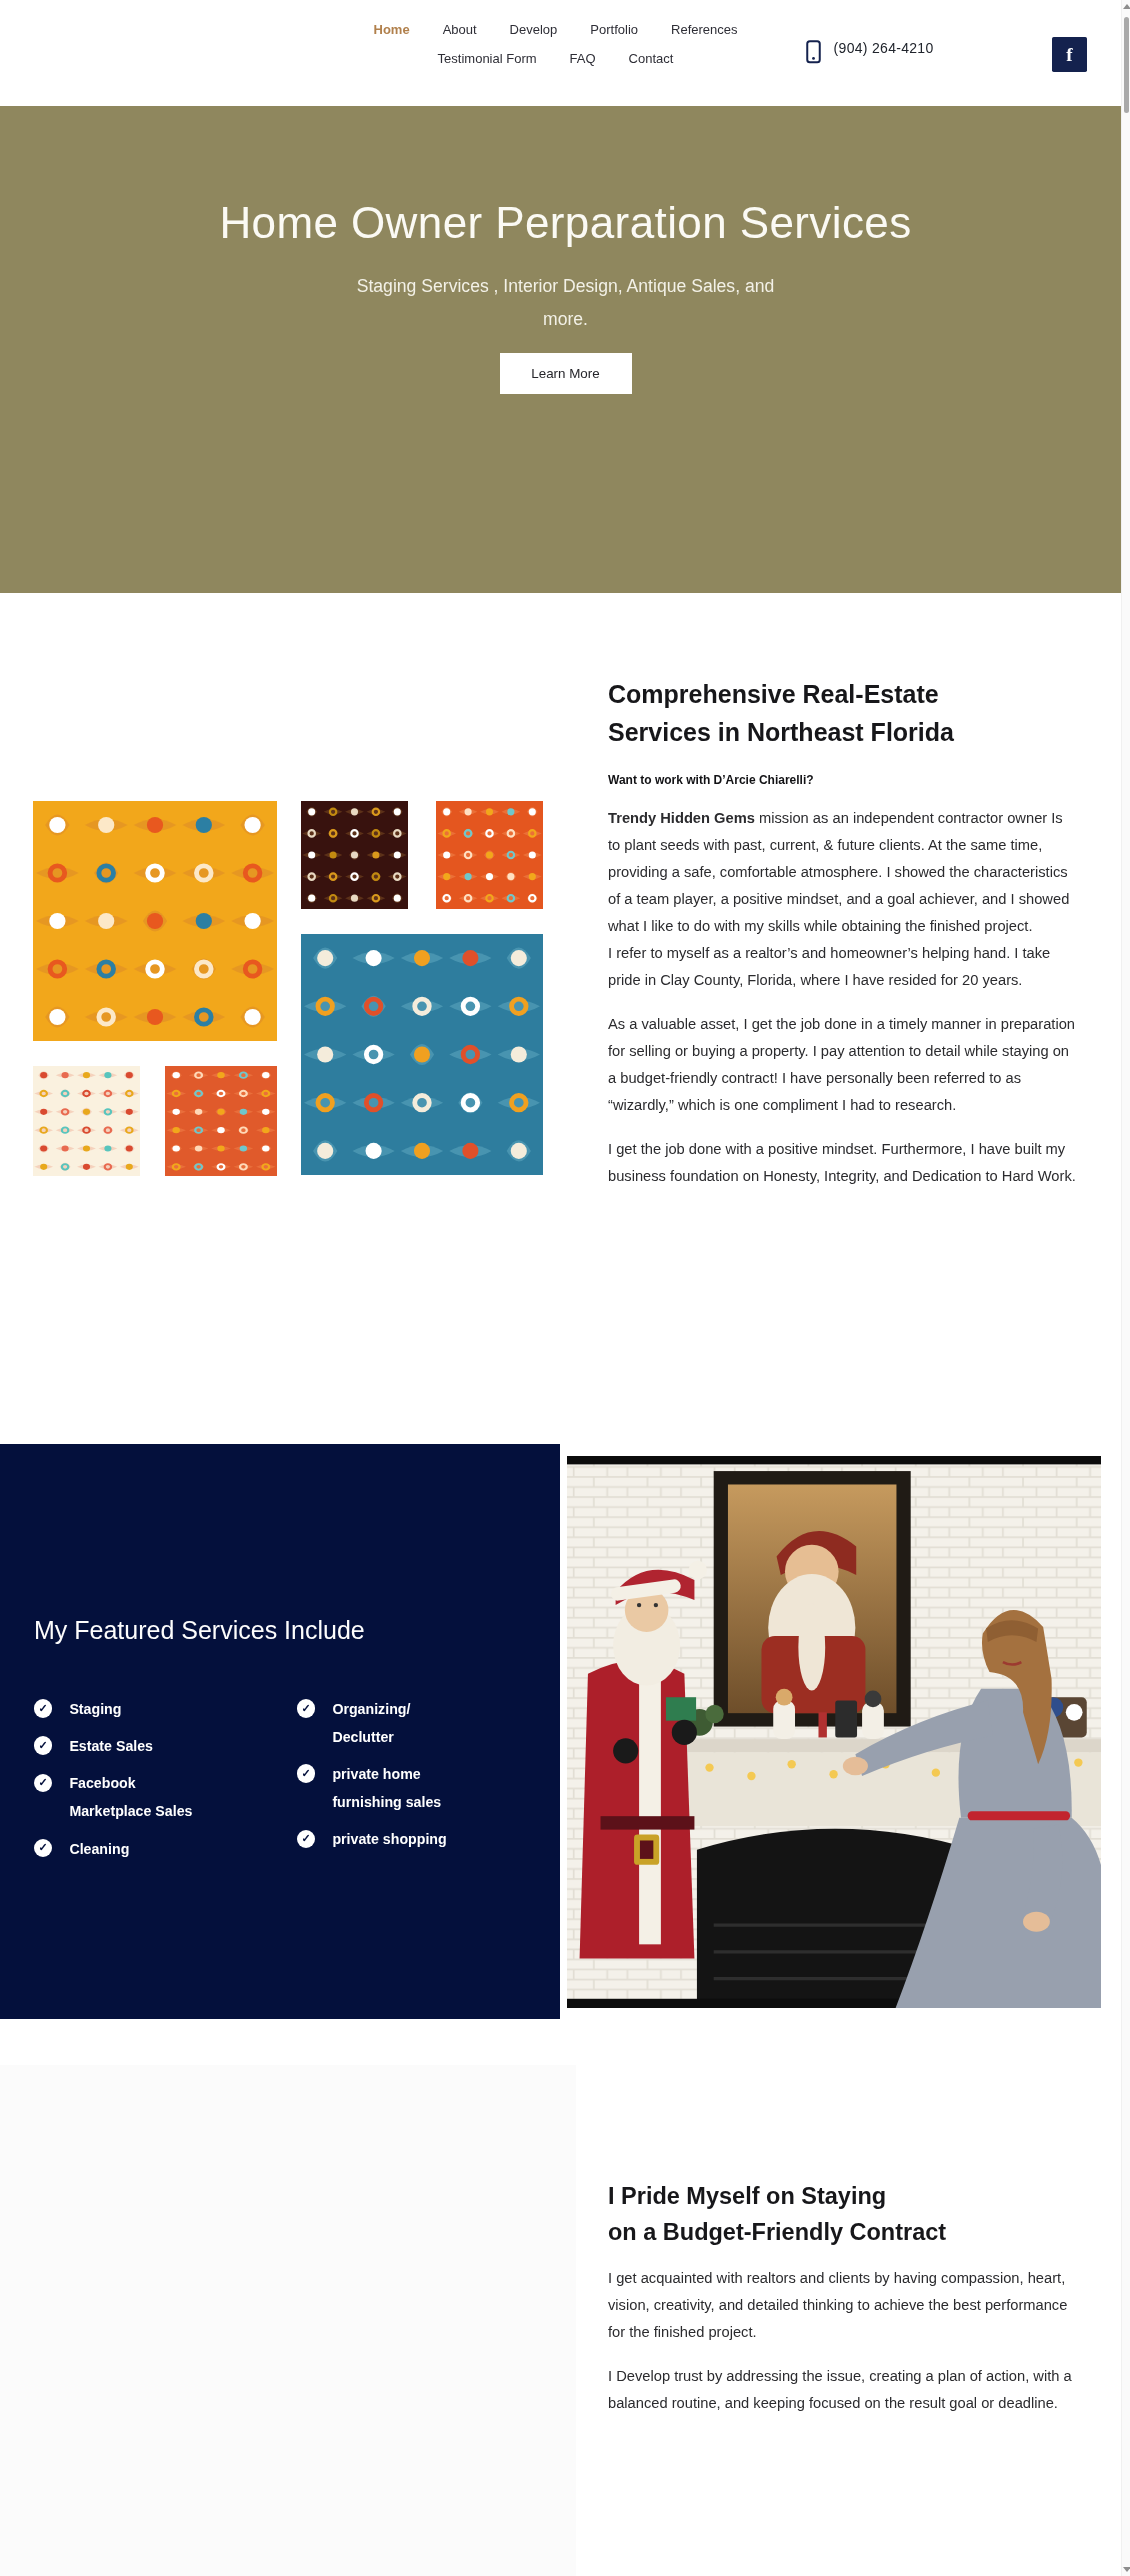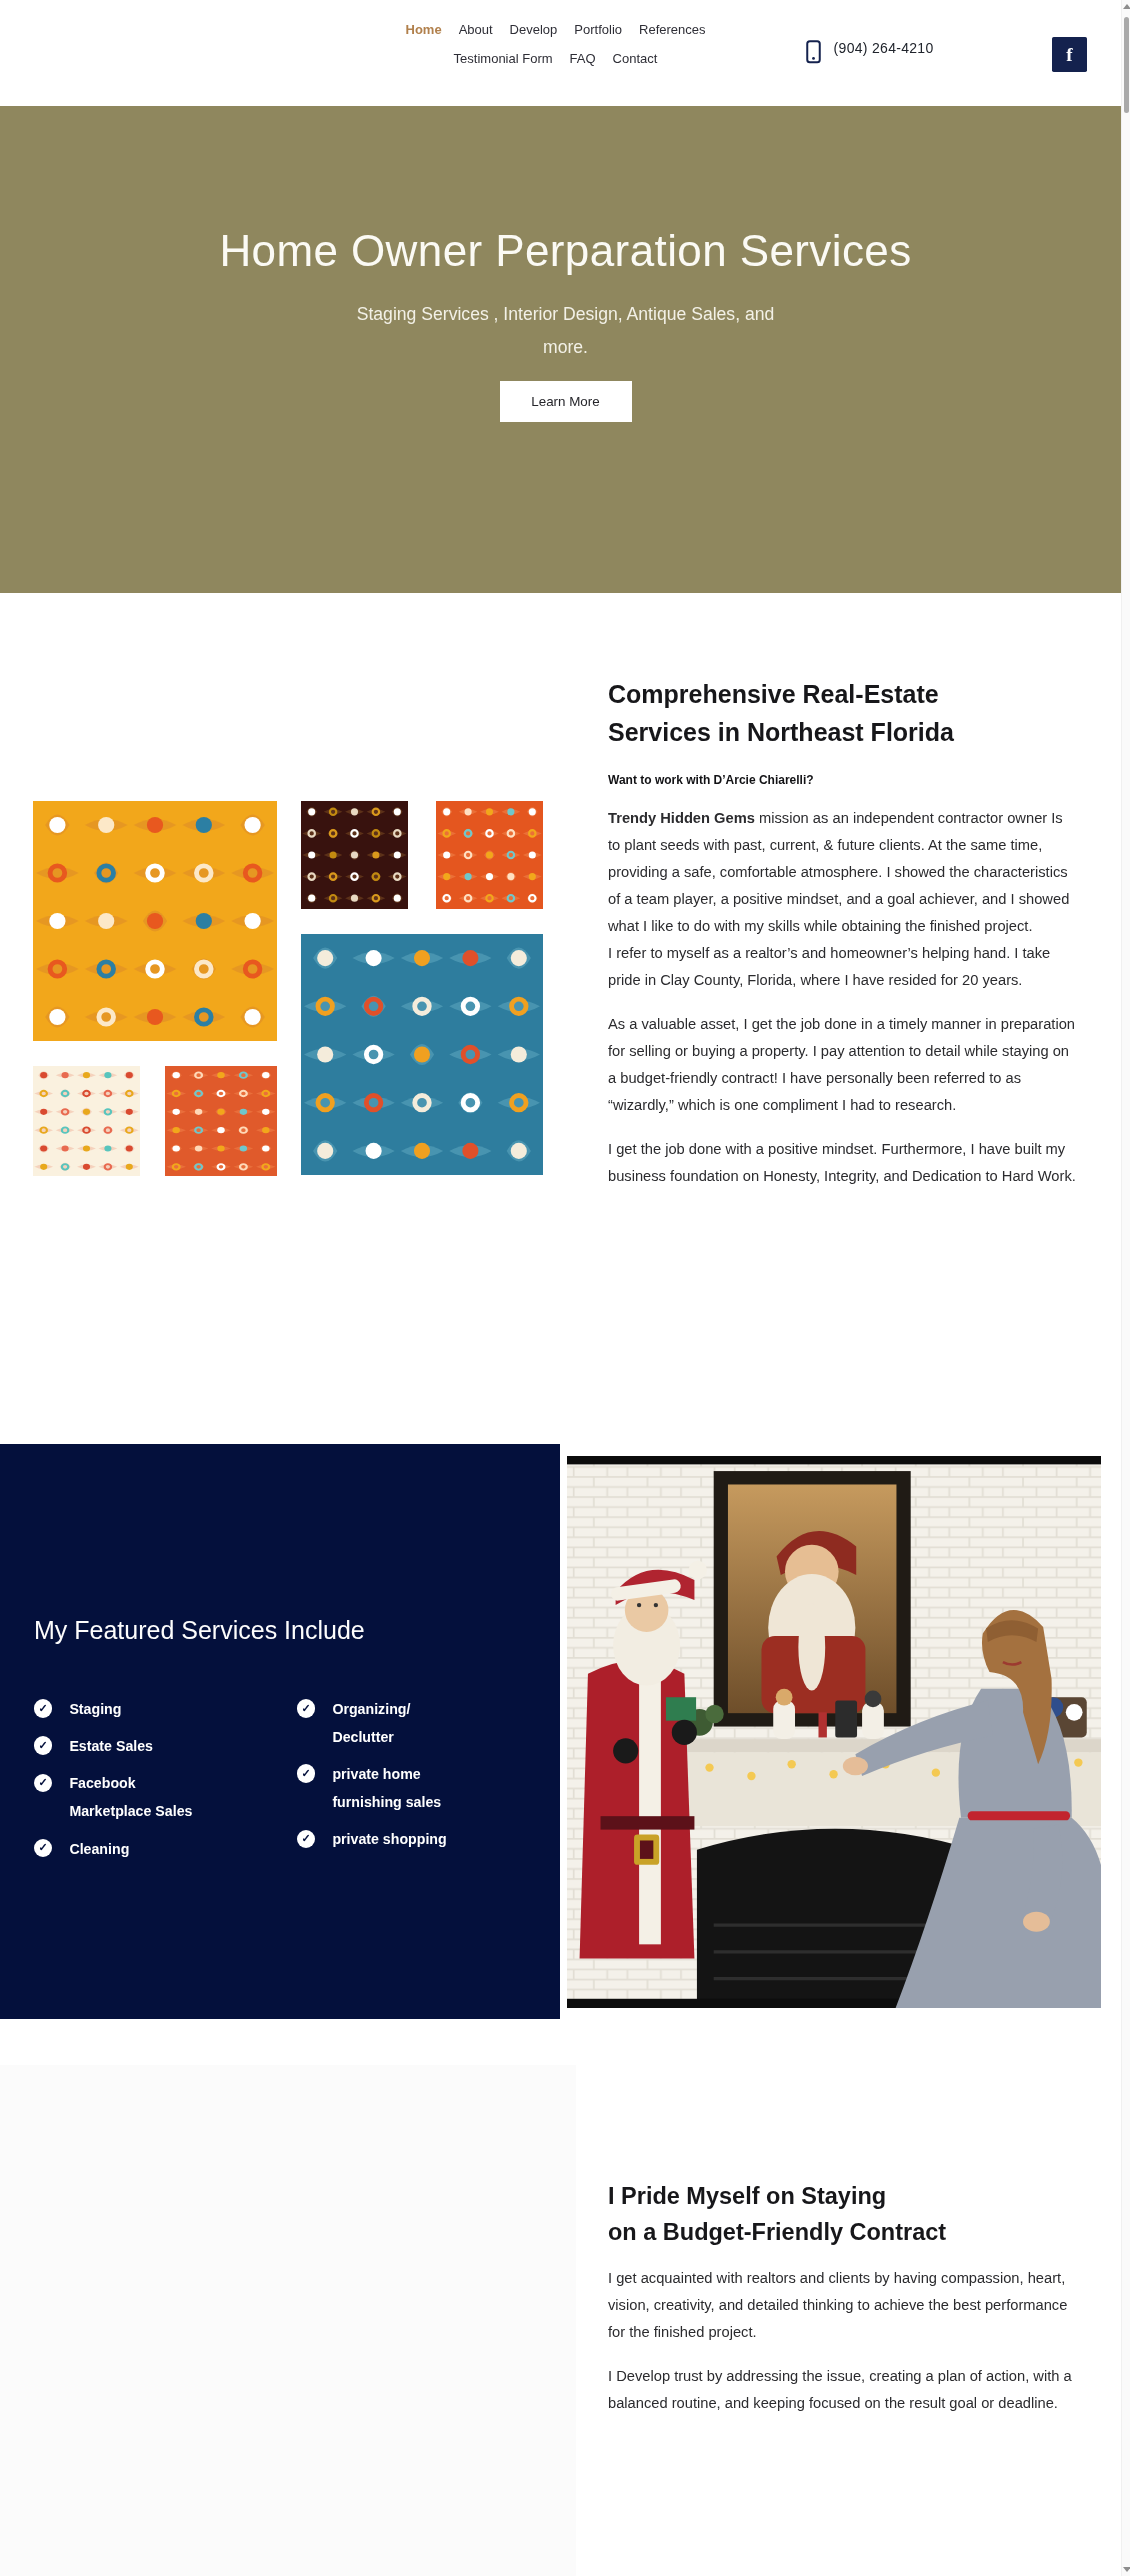--- a/index.html
+++ b/index.html
@@ -3,32 +3,32 @@
 <meta charset="utf-8">
 <style>
   html,body{margin:0;padding:0;background:#fff;}
   .page{position:relative;width:1131px;height:2576px;overflow:hidden;background:#fff;
         font-family:"Liberation Sans",sans-serif;color:#222;}
   a{text-decoration:none;color:inherit;cursor:pointer;}
 
   
   .header{position:absolute;left:0;top:0;width:1131px;height:106px;background:#fff;}
   .nav-wrap{position:absolute;left:342px;top:22px;width:427px;}
-  .nav-row{display:flex;justify-content:center;gap:17px;font-size:13px;color:#2e2e36;}
+  .nav-row{display:flex;justify-content:center;gap:33px;font-size:13px;color:#2e2e36;}
   .nav-row + .nav-row{margin-top:14.2px;}
   .nav-row a.active{color:#B1804C;font-weight:bold;}
   .contact{position:absolute;left:806px;top:40px;display:flex;align-items:flex-start;gap:12.6px;}
   .contact .num{font-size:14px;color:#20242c;letter-spacing:0.3px;}
   .fb-btn{position:absolute;left:1052px;top:37px;width:35px;height:35px;background:#14224E;
           border-radius:1.7px;display:flex;align-items:center;justify-content:center;
           color:#fff;font-size:19px;font-weight:bold;font-family:"Liberation Serif",serif;}
 
   
   .hero{position:absolute;left:0;top:106px;width:1131px;height:487px;background:#8F875E;
-        text-align:center;box-sizing:border-box;padding-top:119px;}
+        text-align:center;box-sizing:border-box;padding-top:91px;}
   .hero h1{margin:0;font-size:44px;line-height:52px;font-weight:500;color:#FBFAF4;letter-spacing:0.4px;}
   .hero .sub{margin-top:21px;font-size:17.6px;line-height:33px;color:#F3F1E7;font-weight:400;}
   .hero .sub span{display:block;}
   .hero-btn{margin-top:17px;display:inline-block;width:132px;height:41px;line-height:41px;
             background:#fff;color:#26262b;font-size:13.4px;border:none;text-align:center;}
 
   
   .intro{position:absolute;left:0;top:593px;width:1131px;height:851px;background:#fff;}
   .collage{position:absolute;left:33px;top:208px;width:510px;height:374px;}
   .swatch{position:absolute;overflow:hidden;}

